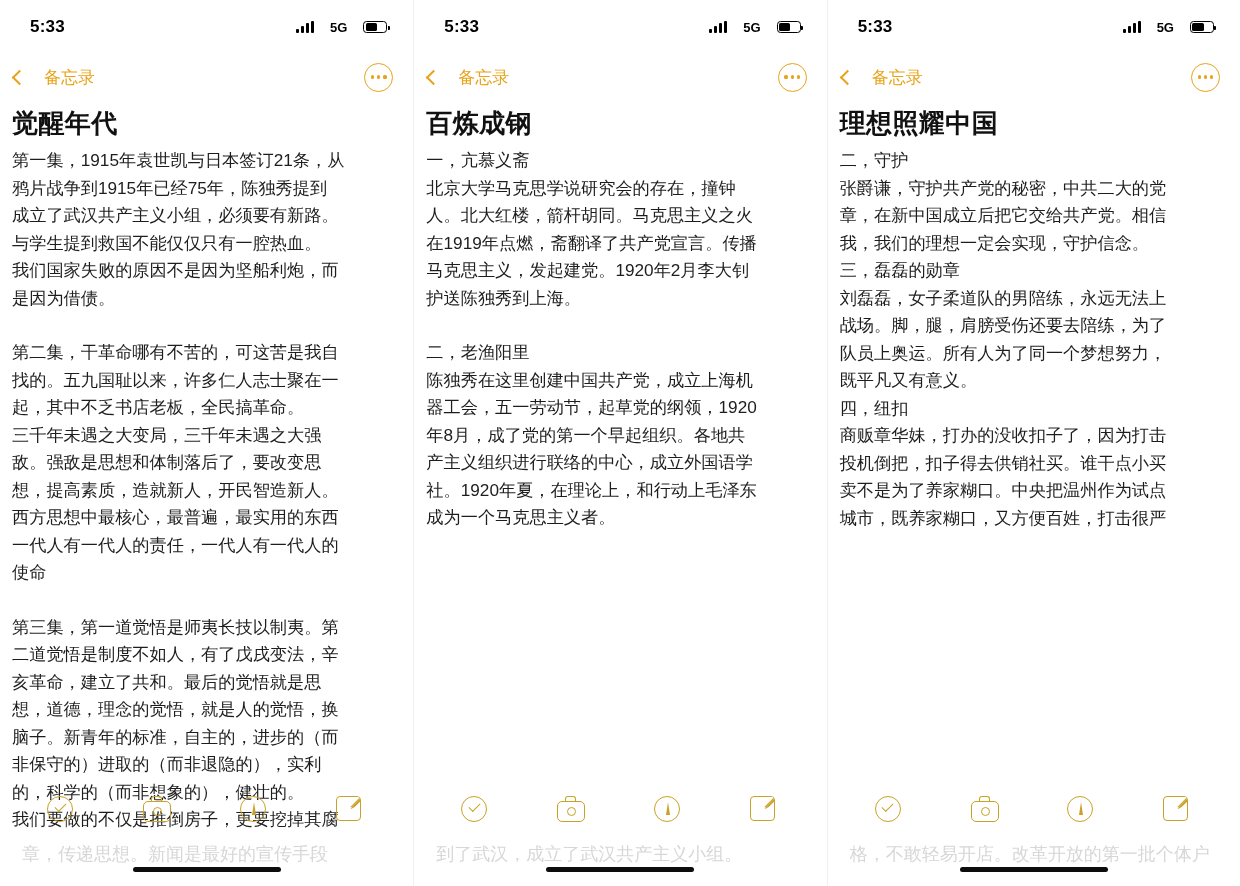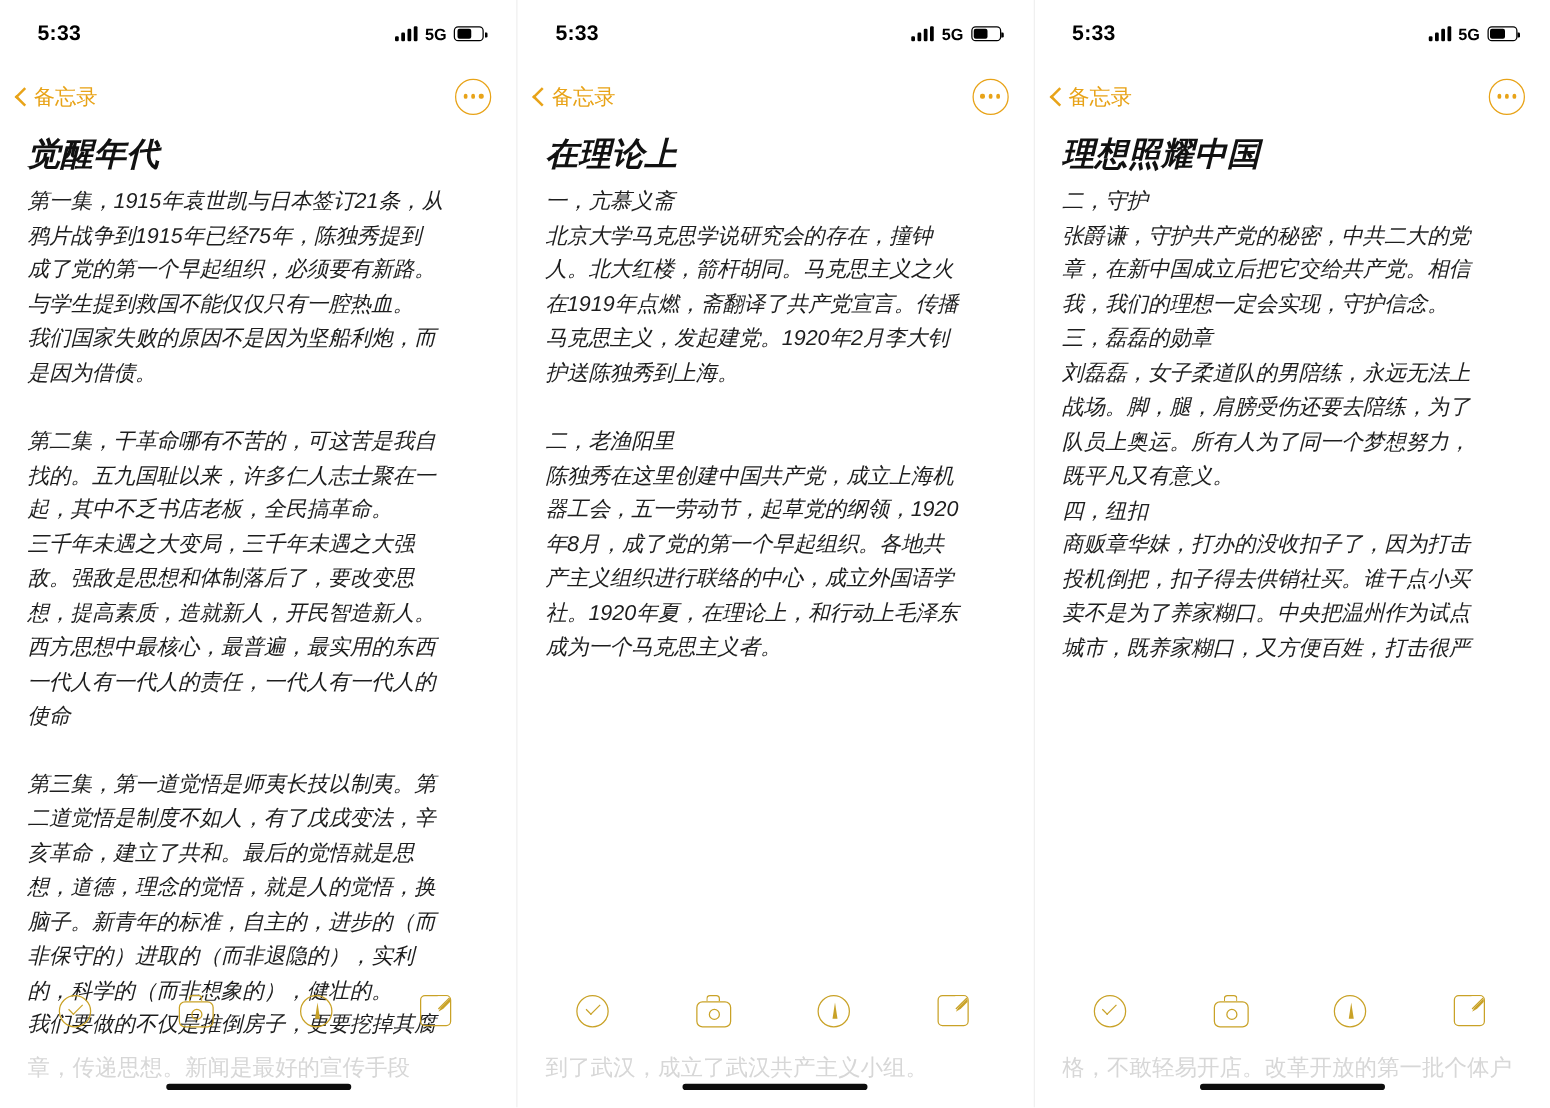--- a/index.html
+++ b/index.html
@@ -43,21 +43,21 @@
   }
   .status-time {
     font-size: 17px;
     font-weight: bold;
     letter-spacing: 0.2px;
     color: #000;
   }
   .status-right {
     display: flex;
     align-items: center;
-    gap: 6px;
+    gap: 16px;
   }
   .signal-bars {
     display: flex;
     align-items: flex-end;
     gap: 2px;
     height: 12px;
   }
   .signal-bars i {
     display: block;
     width: 3px;
@@ -106,21 +106,21 @@
     height: 46px;
     display: flex;
     align-items: center;
     justify-content: space-between;
     padding: 0 20px 0 14px;
     box-sizing: border-box;
   }
   .nav-back {
     display: flex;
     align-items: center;
-    gap: 0;
+    gap: 17px;
     color: #e8a318;
     font-size: 17px;
     cursor: pointer;
   }
   .chev {
     display: inline-block;
     width: 9px;
     height: 9px;
     border-left: 2.4px solid #e8a318;
     border-bottom: 2.4px solid #e8a318;
@@ -141,25 +141,24 @@
   .more-btn i {
     width: 3.2px;
     height: 3.2px;
     background: #e8a318;
     border-radius: 50%;
     display: block;
   }
 
   
   .note {
-    padding: 0 22px;
+    padding: 0 12px;
     box-sizing: border-box;
     height: 737px;
     overflow: hidden;
-    font-style: italic;
   }
   .note-date {
     text-align: center;
     font-size: 13px;
     color: #a0a0a0;
     margin: 2px 0 10px 0;
   }
   .note-title {
     font-size: 26px;
     font-weight: bold;
@@ -348,21 +347,21 @@
         <i></i>
           <i></i>
           <i></i>
       </div>
     </div>
 
     <div class="note">
       <div class="note-title">觉醒年代</div>
       <p class="note-para">第一集，1915年袁世凯与日本签订21条，从
 鸦片战争到1915年已经75年，陈独秀提到
-成了党的第一个早起组织，必须要有新路。
+成立了武汉共产主义小组，必须要有新路。
 与学生提到救国不能仅仅只有一腔热血。
 我们国家失败的原因不是因为坚船利炮，而
 是因为借债。</p>
       <div class="spacer"></div>
       <p class="note-para">第二集，干革命哪有不苦的，可这苦是我自
 找的。五九国耻以来，许多仁人志士聚在一
 起，其中不乏书店老板，全民搞革命。
 三千年未遇之大变局，三千年未遇之大强
 敌。强敌是思想和体制落后了，要改变思
 想，提高素质，造就新人，开民智造新人。
@@ -424,21 +423,21 @@
         <span>备忘录</span>
       </div>
       <div class="more-btn">
         <i></i>
           <i></i>
           <i></i>
       </div>
     </div>
 
     <div class="note">
-      <div class="note-title">在理论上</div>
+      <div class="note-title">百炼成钢</div>
       <p class="note-para">一，亢慕义斋
 北京大学马克思学说研究会的存在，撞钟
 人。北大红楼，箭杆胡同。马克思主义之火
 在1919年点燃，斋翻译了共产党宣言。传播
 马克思主义，发起建党。1920年2月李大钊
 护送陈独秀到上海。</p>
       <div class="spacer"></div>
       <p class="note-para">二，老渔阳里
 陈独秀在这里创建中国共产党，成立上海机
 器工会，五一劳动节，起草党的纲领，1920

